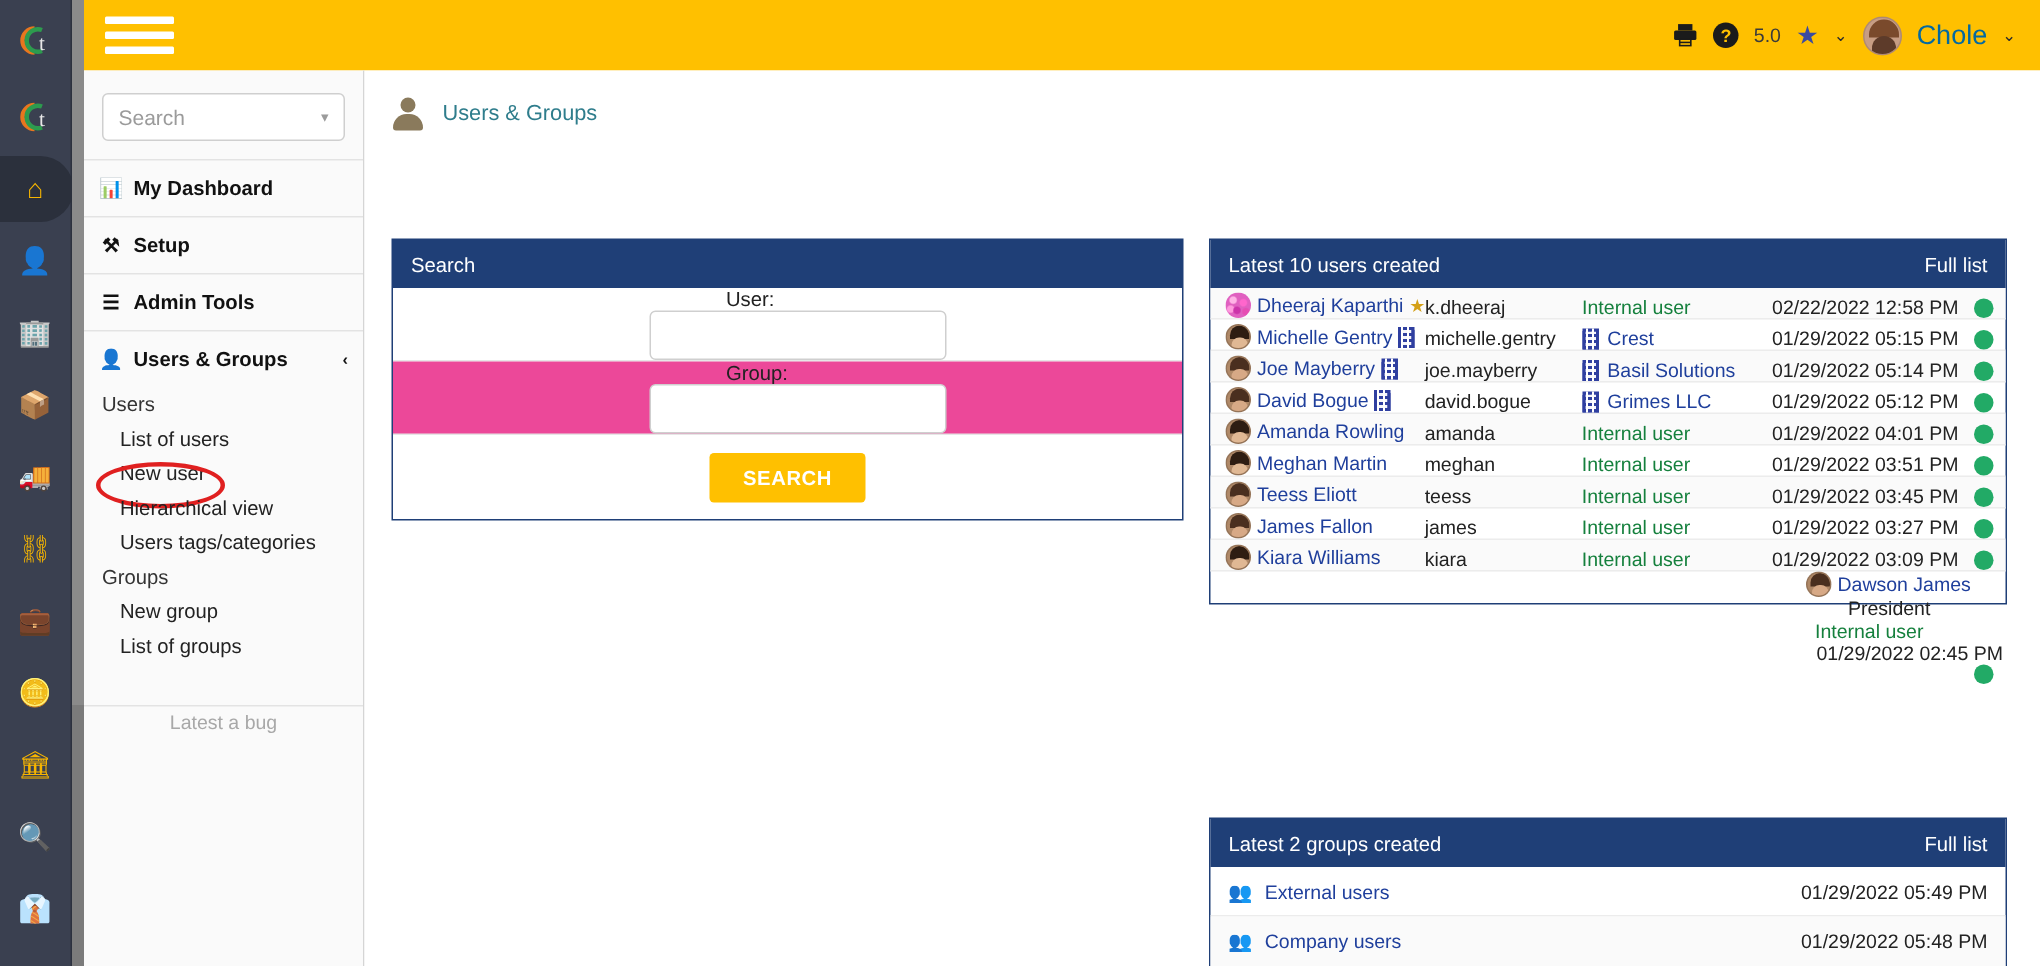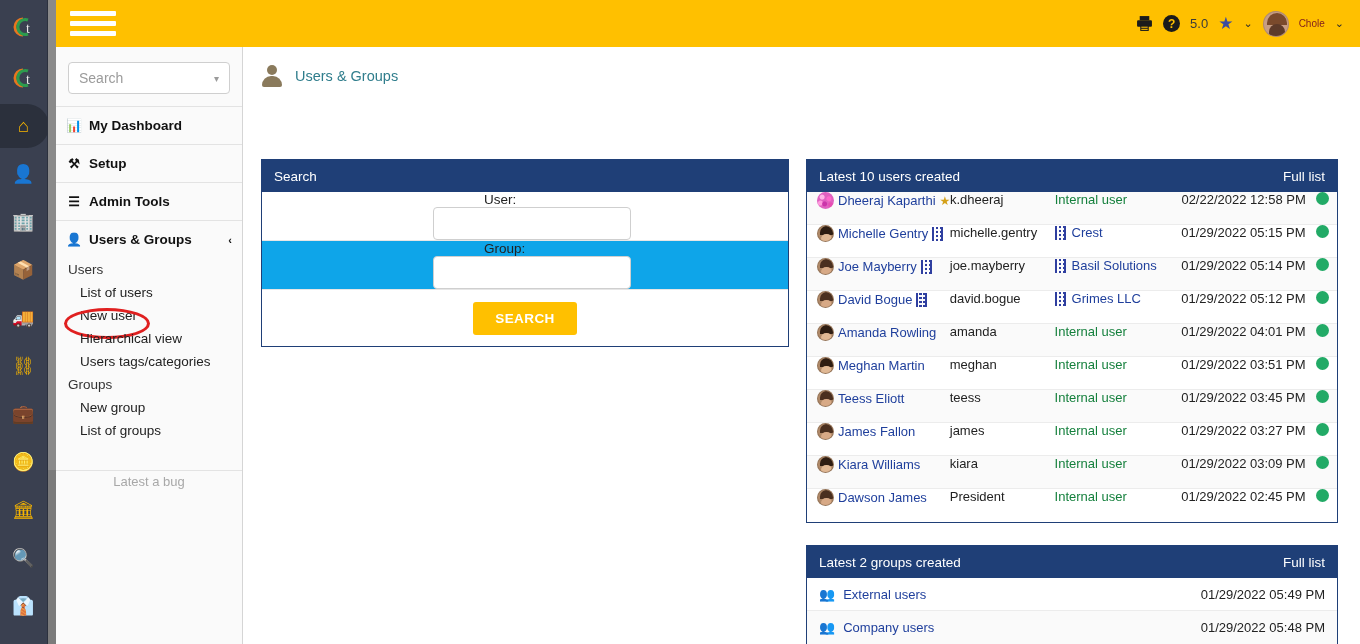--- a/index.html
+++ b/index.html
@@ -67,21 +67,21 @@
     background: #c79d84; position: relative; border: 1px solid rgba(0,0,0,.12);
   }
   .avatar-hdr::after {
     content: ""; position: absolute; left: 5px; top: 12px; width: 16px; height: 16px;
     background: #5d3b2a; border-radius: 50% 50% 40% 40%;
   }
   .avatar-hdr::before {
     content: ""; position: absolute; left: 3px; top: 1px; width: 20px; height: 12px;
     background: #7a4a2c; border-radius: 10px 10px 0 0;
   }
-  .uname { font-size: 10px; color: #7f1d1d; }
+  .uname { font-size: 18px; color: #0369a1; }
 
   
   .sidebar {
     position: absolute; left: 56px; top: 47px; width: 187px; height: 597px;
     background: #fafafa; border-right: 1px solid #d5d5d5;
   }
   .sb-search-wrap { padding: 15px 12px 12px 12px; }
   .sb-search {
     position: relative; height: 32px; border: 1px solid #cfcfcf; border-radius: 4px;
     background: #fff; display: flex; align-items: center; padding: 0 10px;
@@ -141,44 +141,44 @@
 
   
   .search-panel {
     position: absolute; left: 18px; top: 112px; width: 528px;
   }
   .sp-row {
     display: flex; align-items: center; height: 49px; padding: 0 0 0 14px;
     border-bottom: 1px solid #e6e6e6;
     flex-direction: column;
   }
-  .sp-row:nth-child(3) { background: #0ea5e9; }
+  .sp-row:nth-child(3) { background: #ec4899; }
   .sp-label { width: 96px; font-size: 13.5px; color: #222; }
   .sp-input {
     width: 198px; height: 33px; border: 1px solid #cfcfcf; border-radius: 4px;
     background: #fff; font-family: "Liberation Sans", sans-serif; font-size: 13px;
     padding: 0 8px; outline: none;
   }
   .sp-actions {
     height: 56px; display: flex; align-items: center; justify-content: center;
   }
   .btn-search {
     background: #ffc000; color: #fff; border: none; border-radius: 3px;
     font-size: 13.5px; font-weight: bold; letter-spacing: .4px;
     padding: 9px 22px; cursor: pointer; font-family: "Liberation Sans", sans-serif;
   }
 
   
   .users-panel { position: absolute; left: 563px; top: 112px; width: 532px; }
   .u-row {
-    display: flex; align-items: flex-start; height: 33px;
+    display: flex; align-items: flex-end; height: 21px;
     border-bottom: 1px solid #ececec; font-size: 13px;
   }
   .u-row:nth-child(odd) { background: #fafafa; }
-  .u-row:last-child { border-bottom: none; }
+  .u-row:last-child { border-bottom: none; flex-direction: column; }
   .c-name { width: 143px; display: flex; align-items: center; gap: 4px; padding-left: 10px; }
   .c-login { width: 105px; color: #222; }
   .c-company { width: 127px; display: flex; align-items: center; gap: 6px; color: #222; }
   .c-date { width: 126px; color: #222; }
   .c-status { width: 30px; display: flex; justify-content: center; }
   .uname-link { color: #1f3f9c; white-space: nowrap; }
   .company-link { color: #1f3f9c; white-space: nowrap; }
   .plain { color: #15803d; }
   .dot {
     width: 13px; height: 13px; border-radius: 50%; background: #22aa66; display: block;

